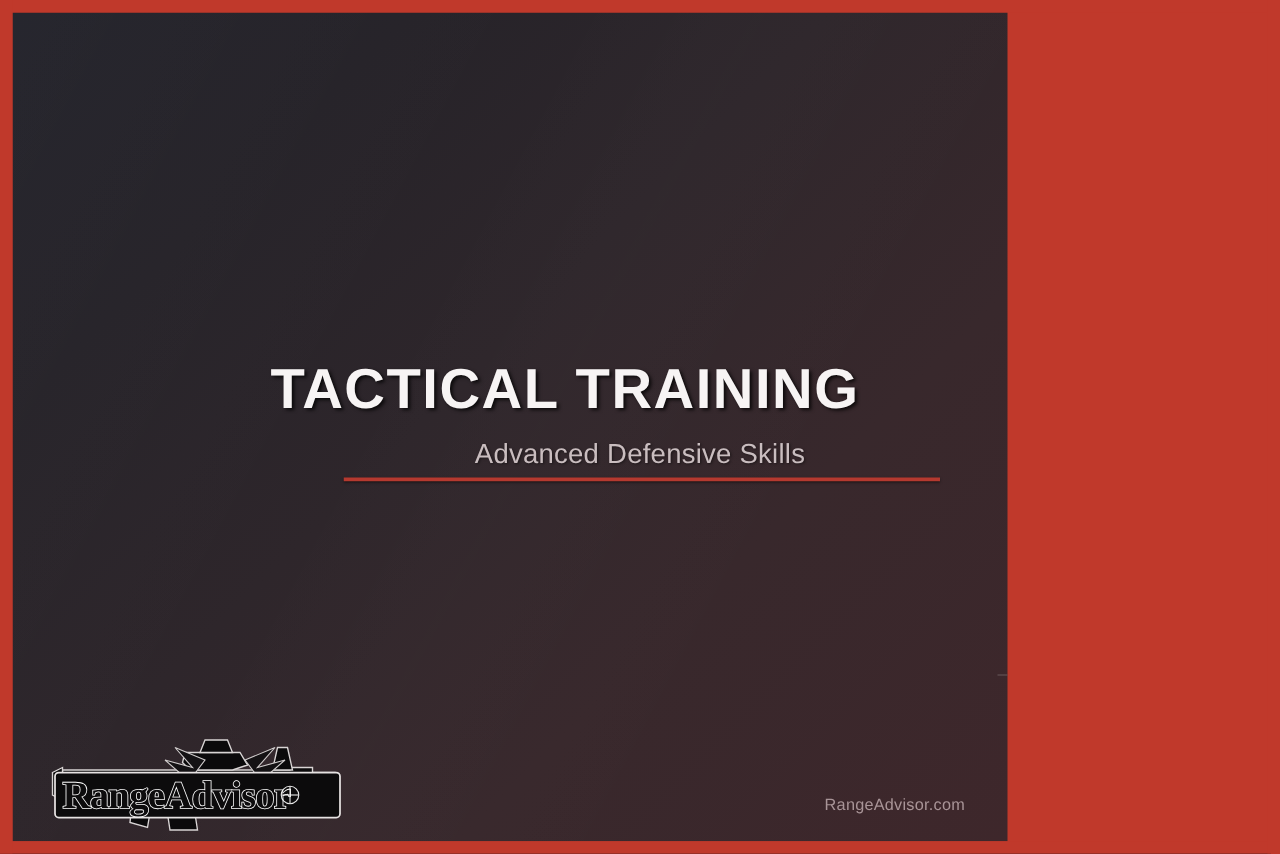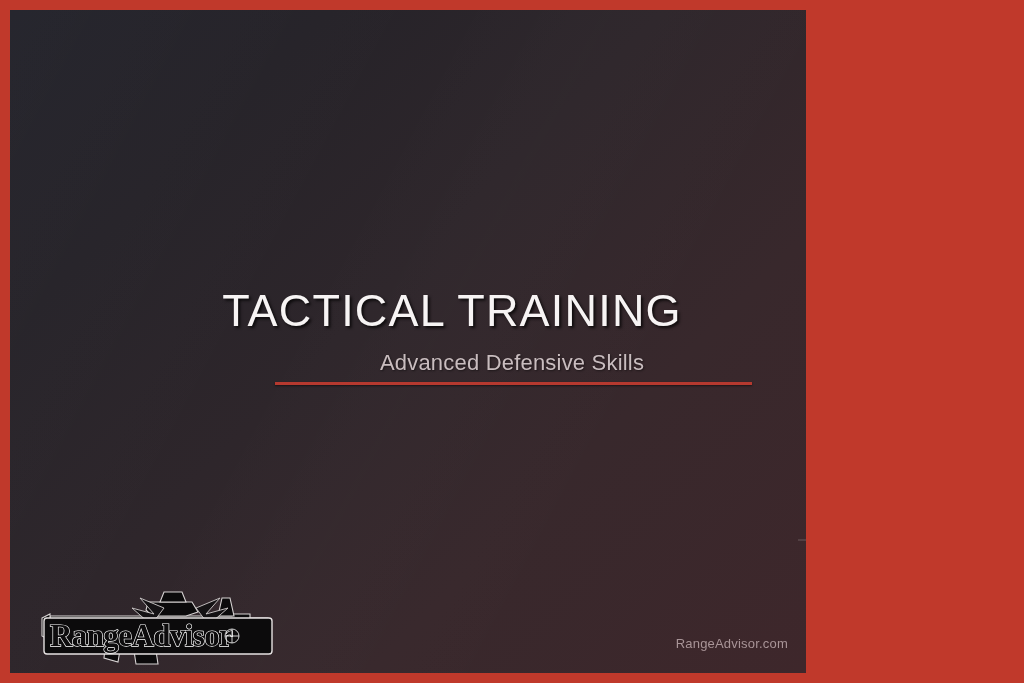--- a/index.html
+++ b/index.html
@@ -74,21 +74,21 @@
     width: 1024px;
     text-align: center;
   }
   .slide-title {
     position: absolute;
     left: 0;
     top: 288px;
     width: 904px;
     text-align: center;
     font-size: 45px;
-    font-weight: normal;
+    font-weight: bold;
     letter-spacing: 1.2px;
     color: #f7f4f4;
     text-shadow: 2px 2px 3px rgba(0,0,0,0.75);
     line-height: 1;
     white-space: nowrap;
   }
   .slide-subtitle {
     position: absolute;
     left: 0;
     top: 352px;
@@ -117,21 +117,21 @@
     position: absolute;
     left: 26px;
     top: 562px;
     width: 248px;
     height: 105px;
   }
 
   
   .footer-url {
     position: absolute;
-    right: 18px;
+    right: 34px;
     bottom: 22px;
     font-size: 13px;
     color: #a89497;
     letter-spacing: 0.2px;
     white-space: nowrap;
     padding-left: 20px;
   }
 </style>
 </head>
 <body>

